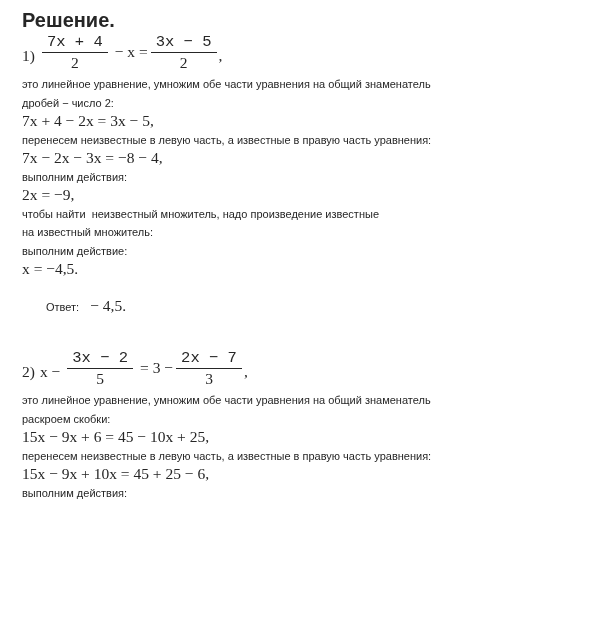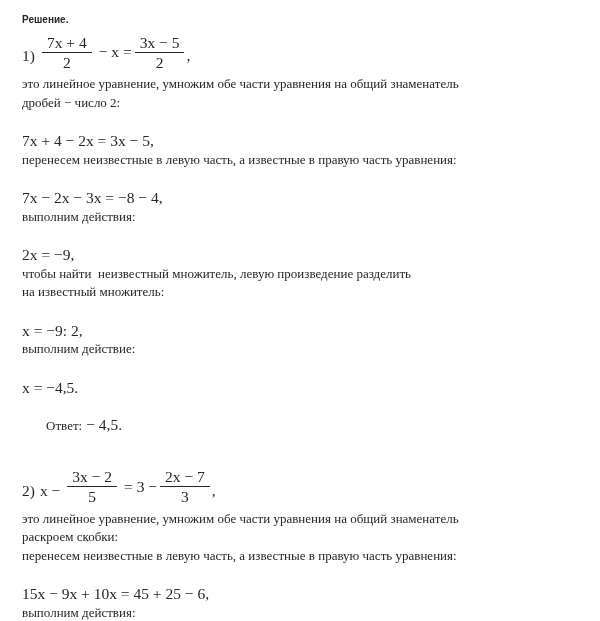--- a/index.html
+++ b/index.html
@@ -12,32 +12,31 @@
     height: 621px;
     overflow: hidden;
     color: #262626;
   }
   .doc {
     padding: 10px 18px 0 22px;
   }
   .title {
     font-family: "Liberation Sans", sans-serif;
     font-weight: bold;
-    font-size: 10px;
+    font-size: 20px;
     line-height: 20px;
     margin-bottom: 1px;
   }
   .text {
-    font-family: Liberation Serif, serif;
-    font-size: 13px;
+    font-family: Liberation Sans, sans-serif;
+    font-size: 11px;
   }
   .math {
     font-family: "Liberation Serif", serif;
     font-size: 15.5px;
-    margin-top: 20px;
   }
   .line {
     line-height: 18.5px;
     min-height: 18.5px;
     white-space: pre-wrap;
   }
   .eq-row {
     display: flex;
     align-items: center;
     margin: 3px 0 4px 0;
@@ -53,32 +52,33 @@
   .frac {
     display: inline-flex;
     flex-direction: column;
     align-items: center;
     margin: 0 6px 0 2px;
     line-height: 17px;
   }
   .frac .num {
     border-bottom: 1.3px solid #262626;
     padding: 0 5px 1px 5px;
+    font-family: Liberation Mono, monospace;
   }
   .frac .den {
     padding-top: 1px;
   }
   .eq-middle { margin: 0 1px; }
   .eq-tail {
     align-self: flex-end;
     padding-bottom: 6px;
     margin-left: -4px;
   }
   .answer-row .answer-label {
-    margin-right: 4px;
+    margin-right: 11px;
   }
   .section-2 {
     margin-top: 14px;
   }
 </style>
 </head>
 <body>
 
 <div class="doc">
 
@@ -100,23 +100,22 @@
       <span class="eq-tail">,</span>
     </div>
 
     <div class="line text">это линейное уравнение, умножим обе части уравнения на общий знаменатель</div>
     <div class="line text">дробей − число 2:</div>
     <div class="line math">7x + 4 − 2x = 3x − 5,</div>
     <div class="line text">перенесем неизвестные в левую часть, а известные в правую часть уравнения:</div>
     <div class="line math">7x − 2x − 3x = −8 − 4,</div>
     <div class="line text">выполним действия:</div>
     <div class="line math">2x = −9,</div>
-    <div class="line text">чтобы найти  неизвестный множитель, левую произведение разделить</div>
+    <div class="line text">чтобы найти  неизвестный множитель, надо произведение известные</div>
     <div class="line text">на известный множитель:</div>
-    <div class="line math">x = −9: 2,</div>
     <div class="line text">выполним действие:</div>
     <div class="line math">x = −4,5.</div>
 
     <div class="line answer-row">
       <span class="text answer-label">Ответ:</span><span class="math answer-value">− 4,5.</span>
     </div>
 
   </div>
 
   <div class="section-2">
@@ -131,19 +130,20 @@
       <span class="eq-part eq-middle">= 3 −</span>
       <span class="frac">
         <span class="num">2x − 7</span>
         <span class="den">3</span>
       </span>
       <span class="eq-tail">,</span>
     </div>
 
     <div class="line text">это линейное уравнение, умножим обе части уравнения на общий знаменатель</div>
     <div class="line text">раскроем скобки:</div>
+    <div class="line math">15x − 9x + 6 = 45 − 10x + 25,</div>
     <div class="line text">перенесем неизвестные в левую часть, а известные в правую часть уравнения:</div>
     <div class="line math">15x − 9x + 10x = 45 + 25 − 6,</div>
     <div class="line text">выполним действия:</div>
 
   </div>
 
 </div>
 
 </body></html>

